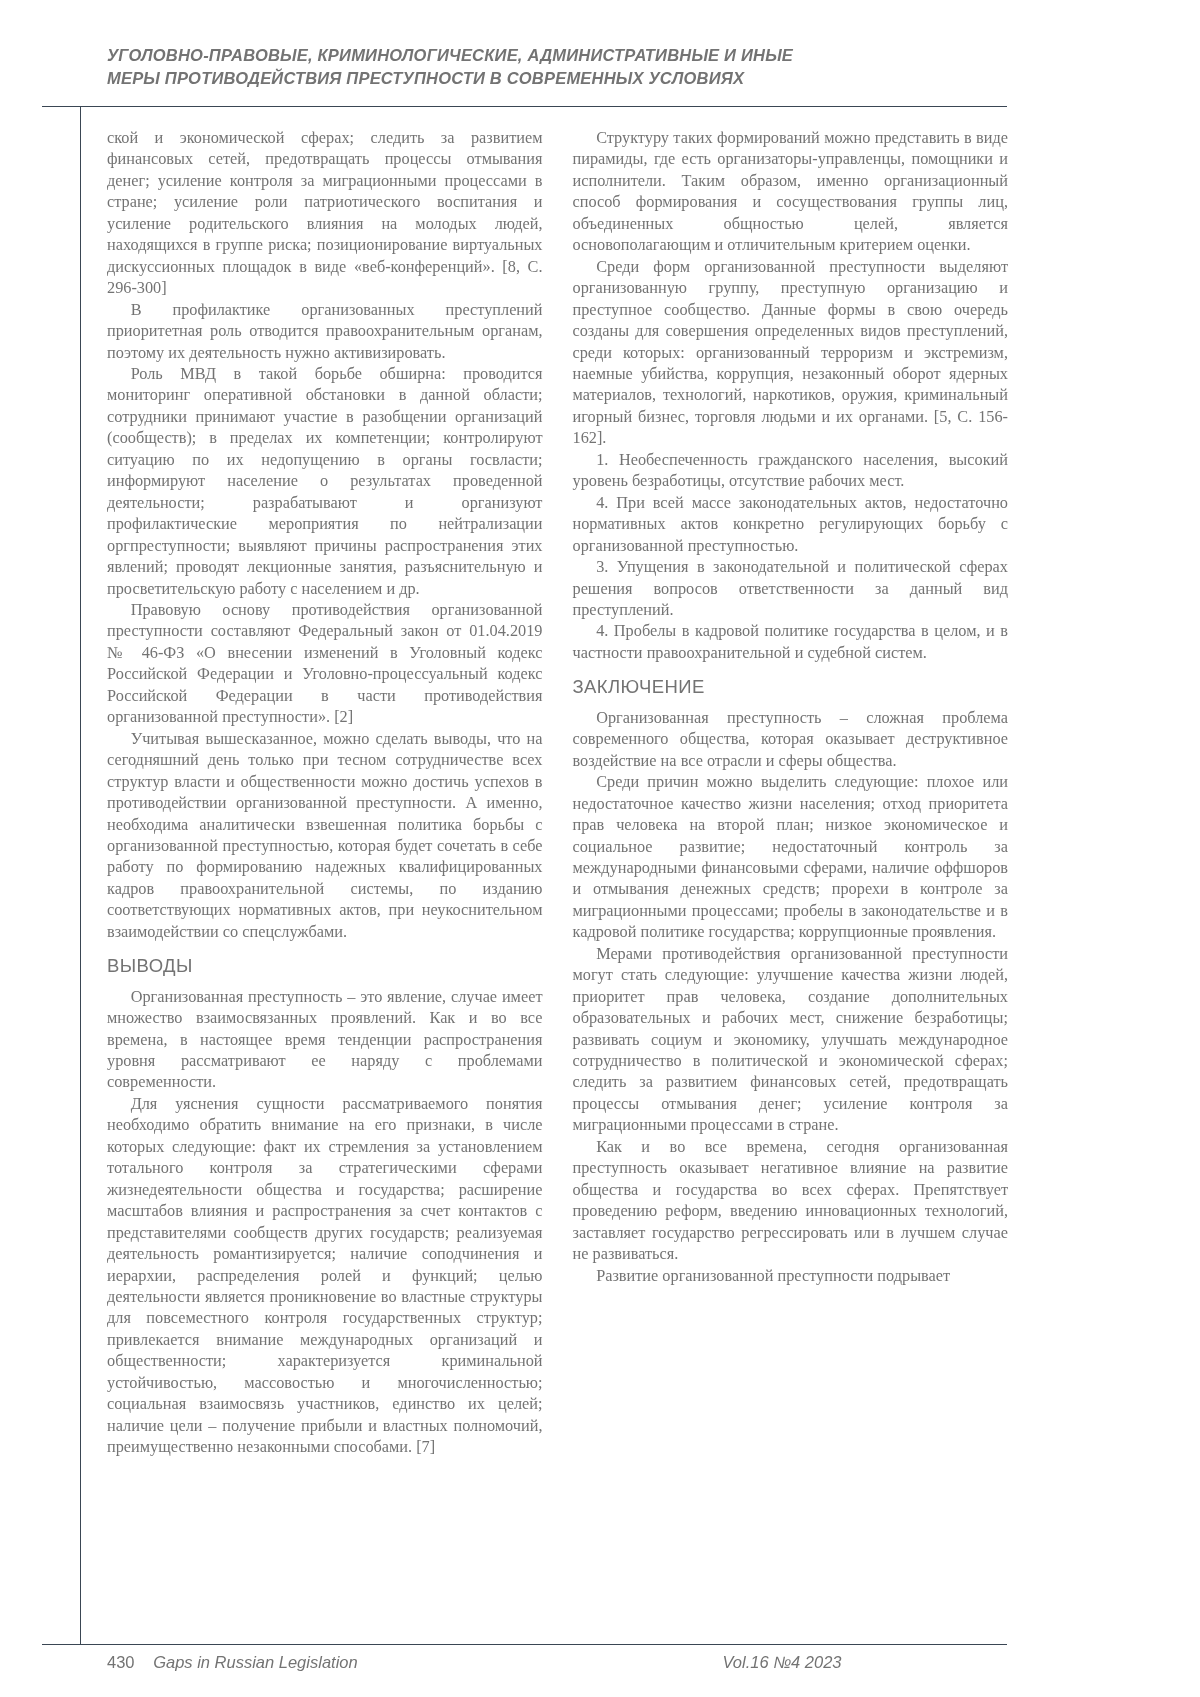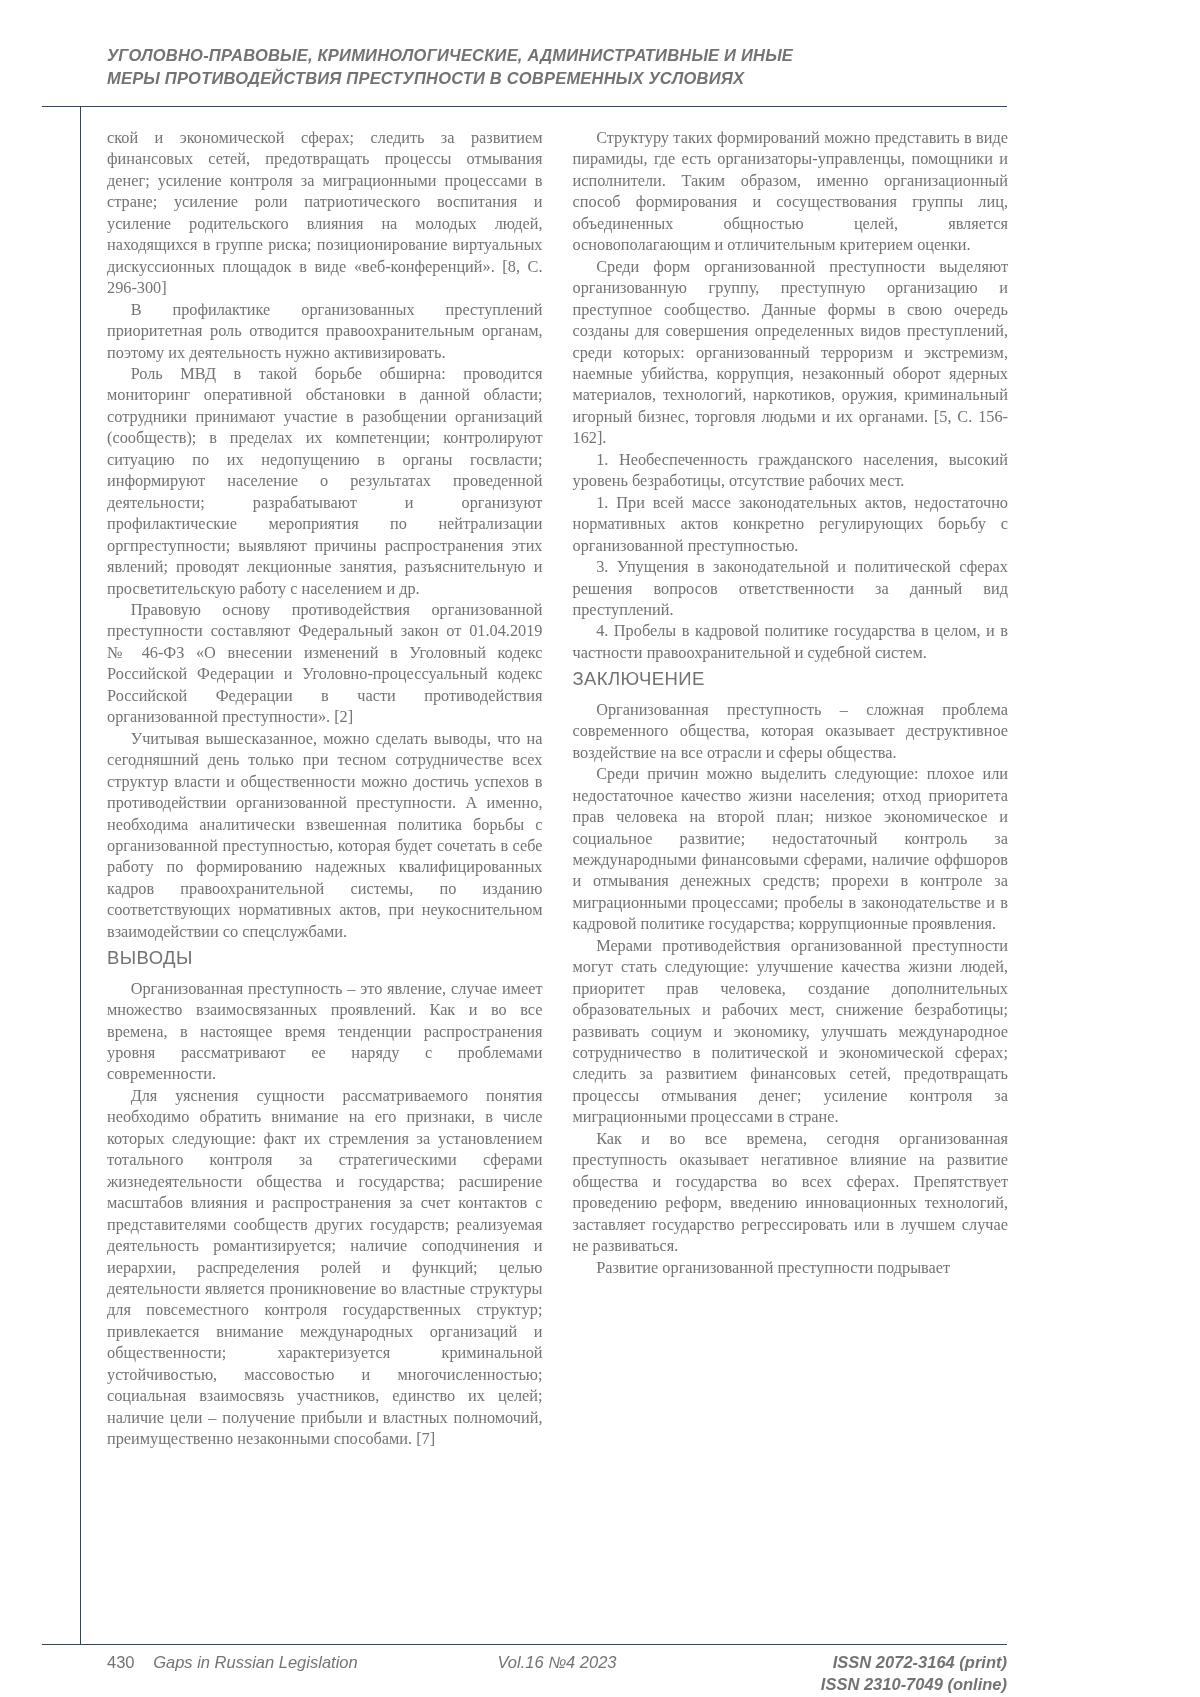--- a/index.html
+++ b/index.html
@@ -78,21 +78,21 @@
     text-indent: 1.45em;
   }
   .col p.no-indent {
     text-indent: 0;
   }
   .col h2 {
     font-family: "Liberation Sans", sans-serif;
     font-weight: 400;
     font-size: 18.5px;
     letter-spacing: 0.4px;
-    margin: 5px 0 9px 0;
+    margin: 13px 0 9px 0;
     text-align: left;
   }
   
   .footer {
     position: absolute;
     top: 1651px;
     left: 107px;
     width: 900px;
     display: flex;
     font-family: "Liberation Sans", sans-serif;
@@ -148,39 +148,35 @@
         <p>Правовую основу противодействия организованной преступности составляют Федеральный закон от 01.04.2019 № 46-ФЗ «О внесении изменений в Уголовный кодекс Российской Федерации и Уголовно-процессуальный кодекс Российской Федерации в части противодействия организованной преступности». [2]</p>
         <p>Учитывая вышесказанное, можно сделать выводы, что на сегодняшний день только при тесном сотрудничестве всех структур власти и общественности можно достичь успехов в противодействии организованной преступности. А именно, необходима аналитически взвешенная политика борьбы с организованной преступностью, которая будет сочетать в себе работу по формированию надежных квалифицированных кадров правоохранительной системы, по изданию соответствующих нормативных актов, при неукоснительном взаимодействии со спецслужбами.</p>
         <h2>ВЫВОДЫ</h2>
         <p>Организованная преступность – это явление, случае имеет множество взаимосвязанных проявлений. Как и во все времена, в настоящее время тенденции распространения уровня рассматривают ее наряду с проблемами современности.</p>
         <p>Для уяснения сущности рассматриваемого понятия необходимо обратить внимание на его признаки, в числе которых следующие: факт их стремления за установлением тотального контроля за стратегическими сферами жизнедеятельности общества и государства; расширение масштабов влияния и распространения за счет контактов с представителями сообществ других государств; реализуемая деятельность романтизируется; наличие соподчинения и иерархии, распределения ролей и функций; целью деятельности является проникновение во властные структуры для повсеместного контроля государственных структур; привлекается внимание международных организаций и общественности; характеризуется криминальной устойчивостью, массовостью и многочисленностью; социальная взаимосвязь участников, единство их целей; наличие цели – получение прибыли и властных полномочий, преимущественно незаконными способами. [7]</p>
       </section>
     <section class="col">
         <p>Структуру таких формирований можно представить в виде пирамиды, где есть организаторы-управленцы, помощники и исполнители. Таким образом, именно организационный способ формирования и сосуществования группы лиц, объединенных общностью целей, является основополагающим и отличительным критерием оценки.</p>
         <p>Среди  форм организованной преступности выделяют организованную группу, преступную организацию и преступное сообщество. Данные формы в свою очередь созданы для совершения определенных видов преступлений, среди которых: организованный терроризм и экстремизм, наемные убийства, коррупция, незаконный оборот ядерных материалов, технологий, наркотиков, оружия, криминальный игорный бизнес, торговля людьми и их органами. [5, С. 156-162].</p>
         <p>1. Необеспеченность гражданского населения, высокий уровень безработицы, отсутствие рабочих мест.</p>
-        <p>1. При всей массе законодательных актов, недостаточно нормативных актов конкретно регулирующих борьбу с организованной преступностью.</p>
+        <p>4. При всей массе законодательных актов, недостаточно нормативных актов конкретно регулирующих борьбу с организованной преступностью.</p>
         <p>3. Упущения в законодательной и политической сферах решения вопросов ответственности за данный вид преступлений.</p>
         <p>4. Пробелы в кадровой политике государства в целом, и в частности правоохранительной и судебной систем.</p>
         <h2>ЗАКЛЮЧЕНИЕ</h2>
         <p>Организованная преступность – сложная проблема современного общества, которая оказывает деструктивное воздействие на все отрасли и сферы общества.</p>
         <p>Среди причин можно выделить следующие: плохое или недостаточное качество жизни населения; отход приоритета прав человека на второй план; низкое экономическое и социальное развитие; недостаточный контроль за международными финансовыми сферами, наличие оффшоров и отмывания денежных средств; прорехи в контроле за миграционными процессами; пробелы в законодательстве и в кадровой политике государства; коррупционные проявления.</p>
         <p>Мерами противодействия организованной преступности могут стать следующие: улучшение качества жизни людей, приоритет прав человека, создание дополнительных образовательных и рабочих мест, снижение безработицы; развивать социум и экономику, улучшать международное сотрудничество в политической и экономической сферах; следить за развитием финансовых сетей, предотвращать процессы отмывания денег;  усиление контроля за миграционными процессами в стране.</p>
         <p>Как и во все времена, сегодня организованная преступность оказывает негативное влияние на развитие общества и государства во всех сферах. Препятствует проведению реформ, введению инновационных технологий, заставляет государство регрессировать или в лучшем случае не развиваться.</p>
         <p>Развитие  организованной  преступности  подрывает</p>
       </section>
   </main>
 
   <div class="bottom-rule"></div>
 
   <footer class="footer">
     <div class="footer-left">
       <span class="page-number">430</span>
       <span class="journal-name">Gaps in Russian Legislation</span>
     </div>
     <div class="footer-center">Vol.16  №4   2023</div>
-    <div class="footer-right">
-      <div>ISSN 2072-3164 (print)</div>
-      <div>ISSN 2310-7049 (online)</div>
-    </div>
   </footer>
 
 </div>
 
 </body></html>

